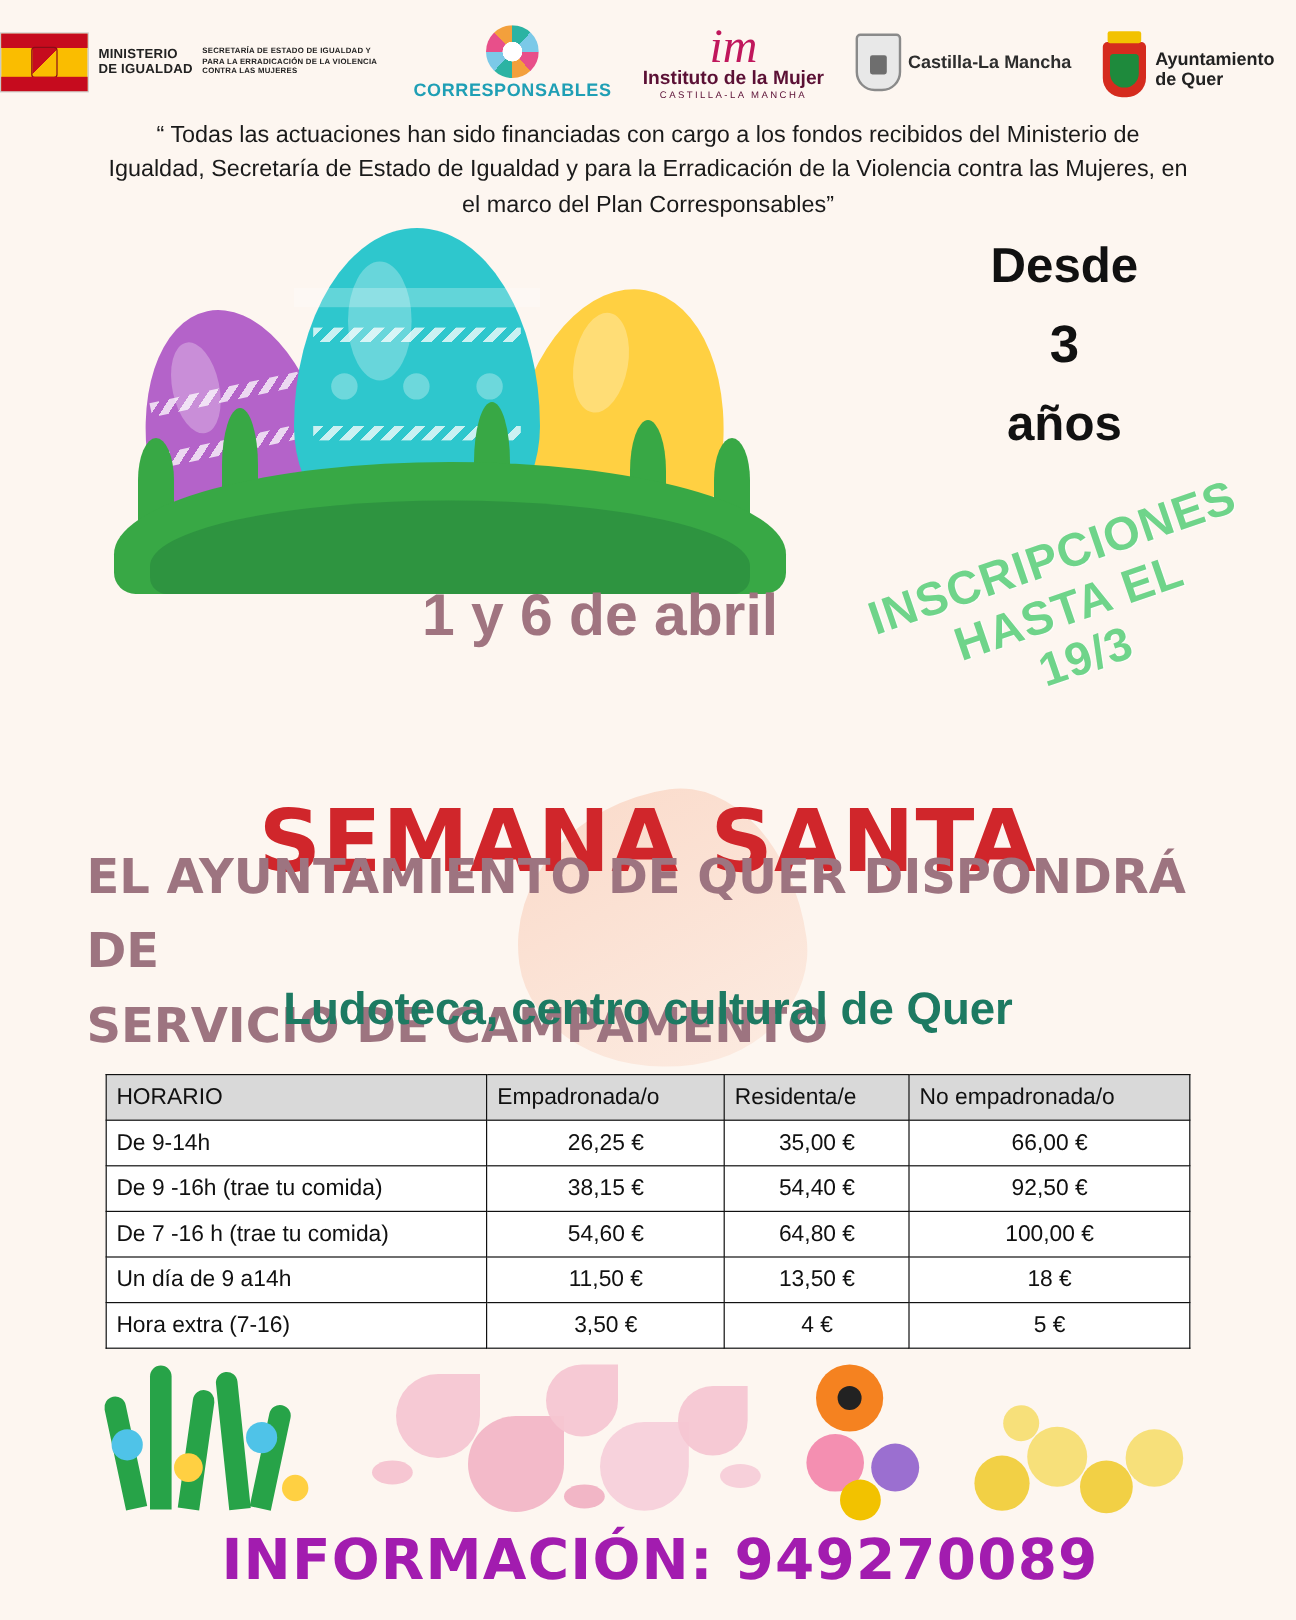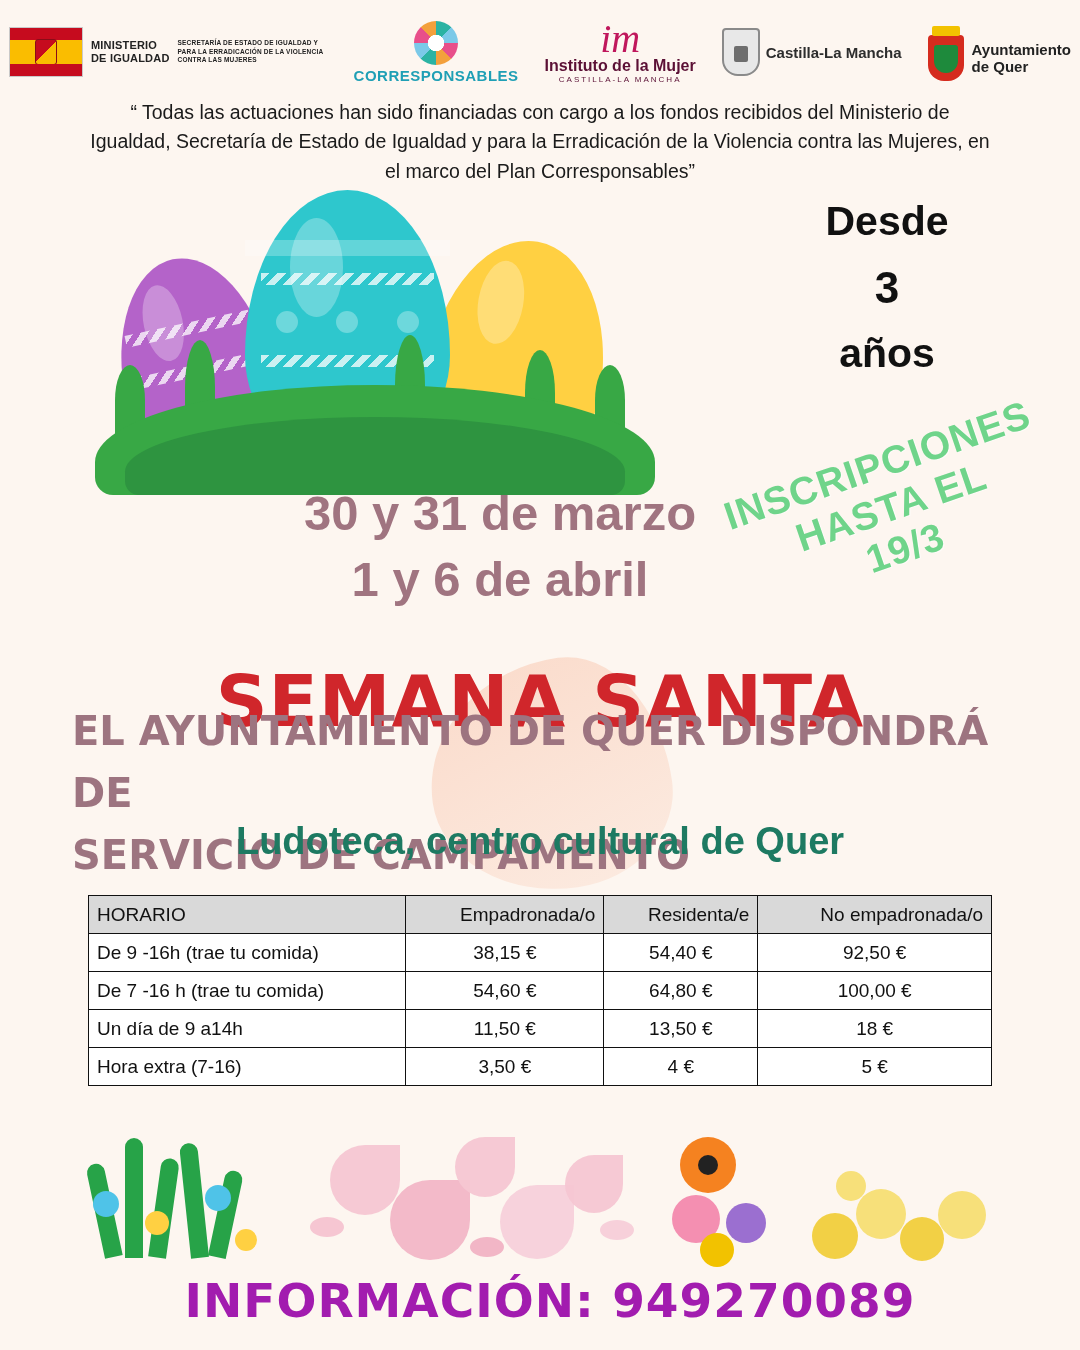--- a/index.html
+++ b/index.html
@@ -8,21 +8,21 @@
     background:#fdf6f0;
     font-family:"Liberation Sans", sans-serif;
     position:relative;
     overflow:hidden;
   }
   .poster{position:relative;width:1080px;height:1350px;}
 
   
   .logobar{
     position:absolute;top:6px;left:0;width:1080px;height:92px;
-    display:flex;align-items:center;justify-content:center;gap:26px;
+    display:flex;align-items:center;justify-content:flex-start;gap:26px;
   }
   .logo{display:flex;align-items:center;gap:8px;}
   .flag-es{
     width:72px;height:48px;border:1px solid #c9c9c9;
     background:linear-gradient(to bottom,#fabd00 0,#fabd00 100%);
     position:relative;
   }
   .flag-es:before,.flag-es:after{
     content:"";position:absolute;left:0;width:72px;height:12px;background:#c60b1e;
   }
@@ -149,21 +149,21 @@
     position:absolute;left:430px;top:660px;width:240px;height:230px;
     background:linear-gradient(160deg,rgba(250,214,196,.85),rgba(250,214,196,.35));
     border-radius:60% 40% 45% 55%/55% 60% 40% 45%;
     transform:rotate(-8deg);z-index:-1;
   }
 
   
   .tablewrap{position:absolute;left:88px;top:895px;width:904px;}
   table{border-collapse:collapse;width:904px;font-size:19px;color:#111;background:#fff;}
   th,td{border:1.6px solid #111;padding:5px 8px;height:27px;margin-top:32px;}
-  thead th{background:#d9d9d9;font-weight:normal;text-align:right;}
+  thead th{background:#d9d9d9;font-weight:normal;text-align:left;}
   thead th.first{text-align:left;}
   tbody td{text-align:center;}
   tbody td.first{text-align:left;}
 
   
   .flowers{position:absolute;left:0;top:1125px;width:1080px;height:145px;}
   .gr-tuft{position:absolute;left:85px;top:8px;width:200px;height:125px;}
   .gr-tuft i{position:absolute;bottom:0;width:18px;background:#27a348;border-radius:9px 9px 0 0;}
   .fl{position:absolute;border-radius:50%;}
   .blossom{position:absolute;border-radius:50% 0 50% 50%;background:#f6c6d2;opacity:.95;}
@@ -258,21 +258,20 @@
 
   <div class="desde">
     <div>Desde</div>
     <div class="num">3</div>
     <div>años</div>
   </div>
 
   <div class="hand"></div>
 
   <div class="dates">
-    <span>30 y 31 de marzo</span>
     <span class="l2">1 y 6 de abril</span>
   </div>
 
   <div class="stamp">
     <div>INSCRIPCIONES</div>
     <div>HASTA EL</div>
     <div>19/3</div>
   </div>
 
   <div class="semana">SEMANA SANTA</div>
@@ -286,20 +285,26 @@
     <table>
       <thead>
         <tr>
           <th class="first">HORARIO</th>
           <th>Empadronada/o</th>
           <th>Residenta/e</th>
           <th>No empadronada/o</th>
         </tr>
       </thead>
       <tbody>
+        <tr>
+          <td class="first">De 9-14h</td>
+          <td>26,25 €</td>
+          <td>35,00 €</td>
+          <td>66,00 €</td>
+        </tr>
         <tr>
           <td class="first">De 9 -16h (trae tu comida)</td>
           <td>38,15 €</td>
           <td>54,40 €</td>
           <td>92,50 €</td>
         </tr>
         <tr>
           <td class="first">De 7 -16 h (trae tu comida)</td>
           <td>54,60 €</td>
           <td>64,80 €</td>

